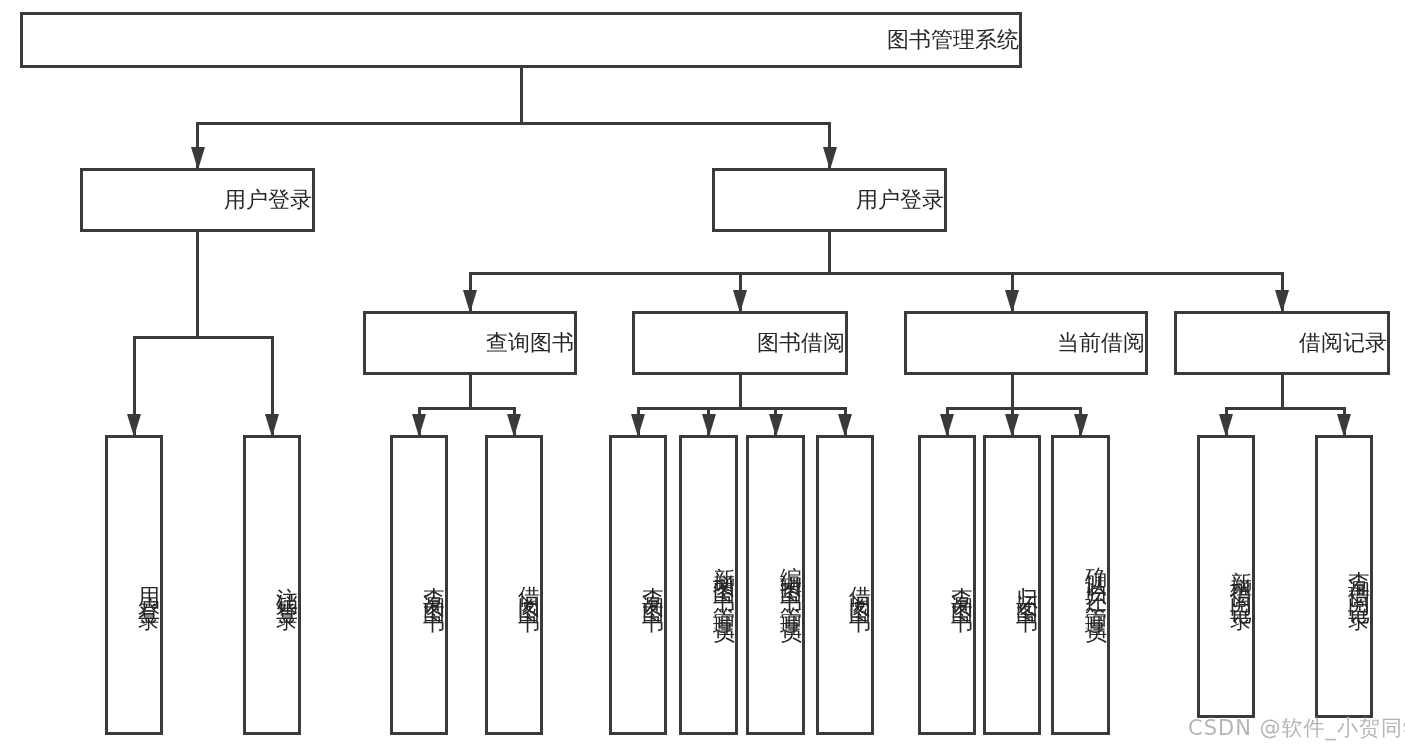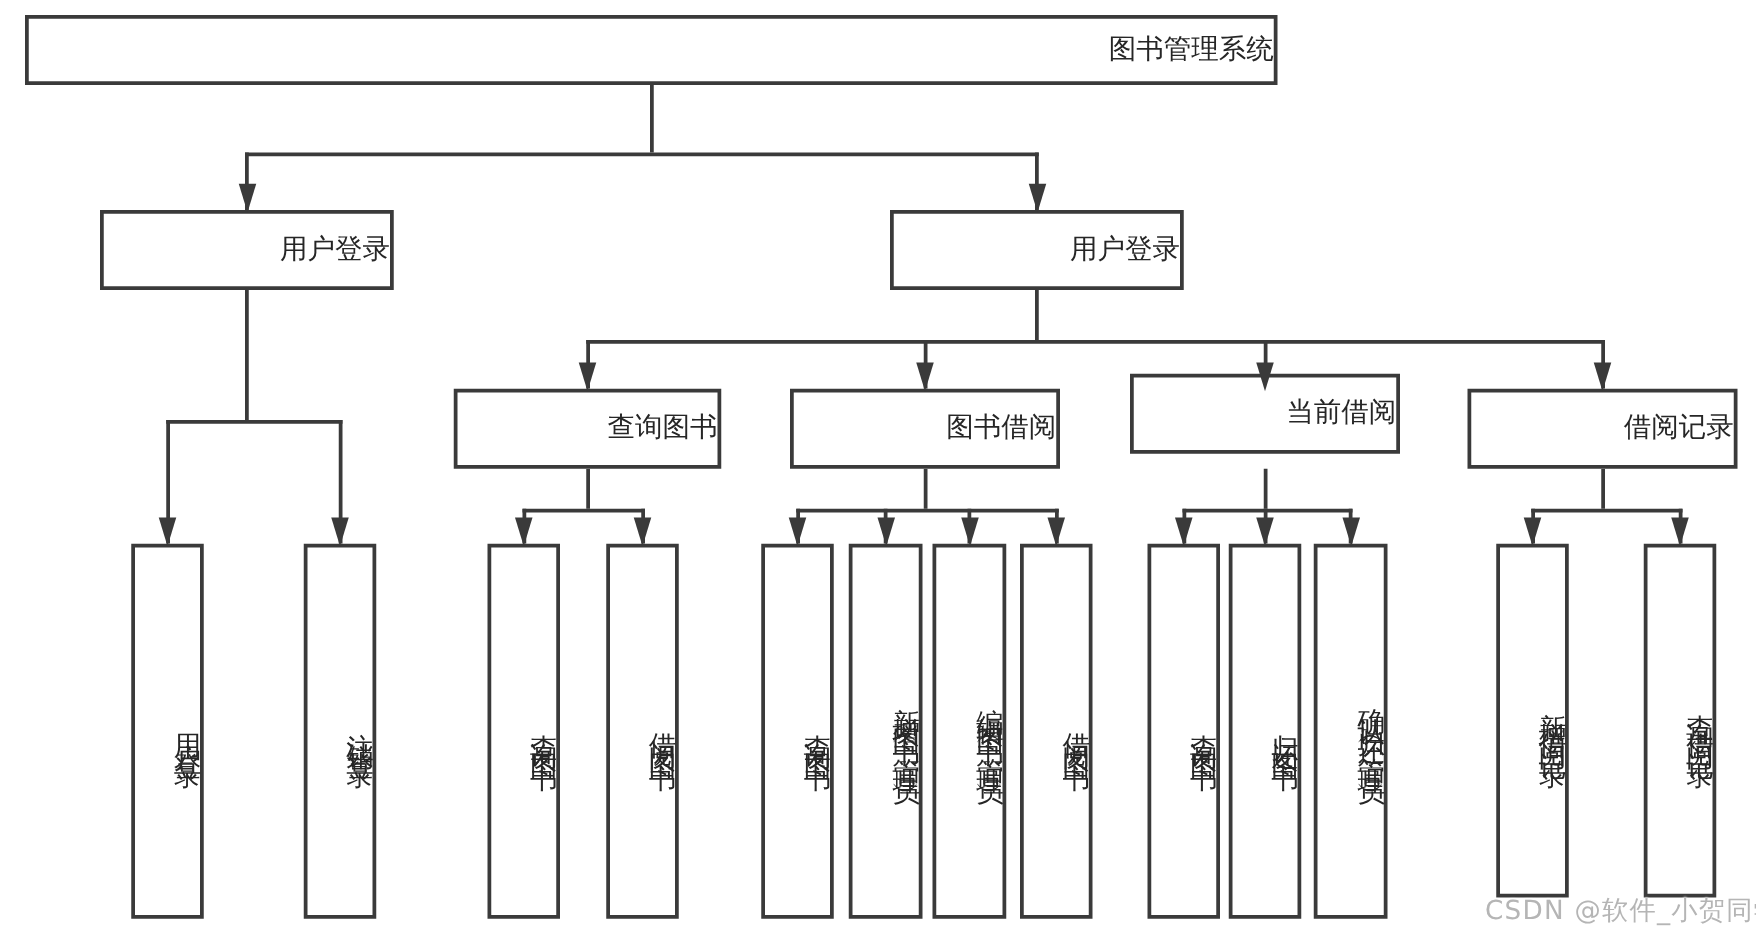--- a/index.html
+++ b/index.html
@@ -74,21 +74,21 @@
     </div>
     <div class="node" style="left: 712px; top: 168px; width: 235px; height: 64px;">
       <span class="node-label">用户登录</span>
     </div>
     <div class="node" style="left: 363px; top: 311px; width: 214px; height: 64px;">
       <span class="node-label">查询图书</span>
     </div>
     <div class="node" style="left: 632px; top: 311px; width: 216px; height: 64px;">
       <span class="node-label">图书借阅</span>
     </div>
-    <div class="node" style="left: 904px; top: 299px; width: 216px; height: 64px;">
+    <div class="node" style="left: 904px; top: 311px; width: 244px; height: 64px;">
       <span class="node-label">当前借阅</span>
     </div>
     <div class="node" style="left: 1174px; top: 311px; width: 216px; height: 64px;">
       <span class="node-label">借阅记录</span>
     </div>
     <div class="node vertical" style="left: 105px; top: 435px; width: 58px; height: 300px;">
       <span class="node-label">用户登录</span>
     </div>
     <div class="node vertical" style="left: 243px; top: 435px; width: 58px; height: 300px;">
       <span class="node-label">注销登录</span>

